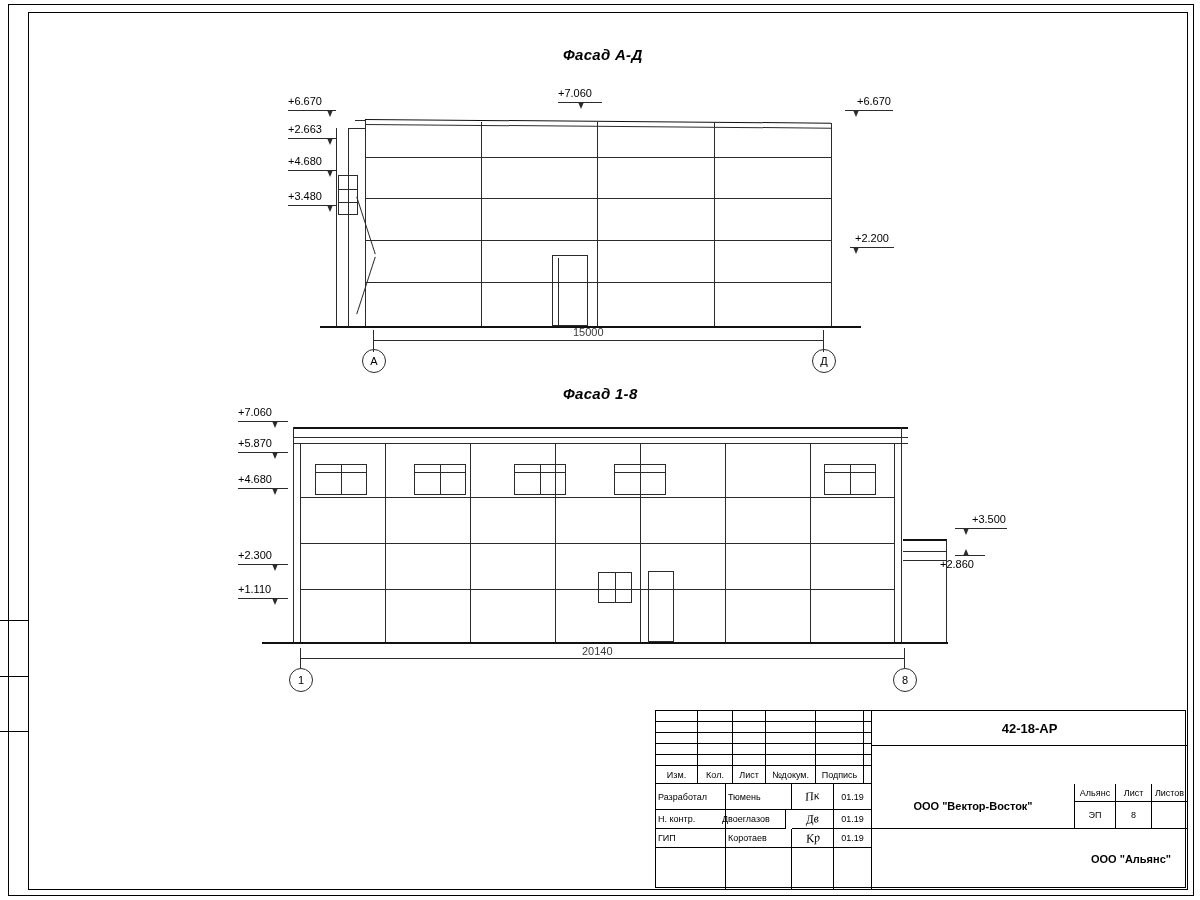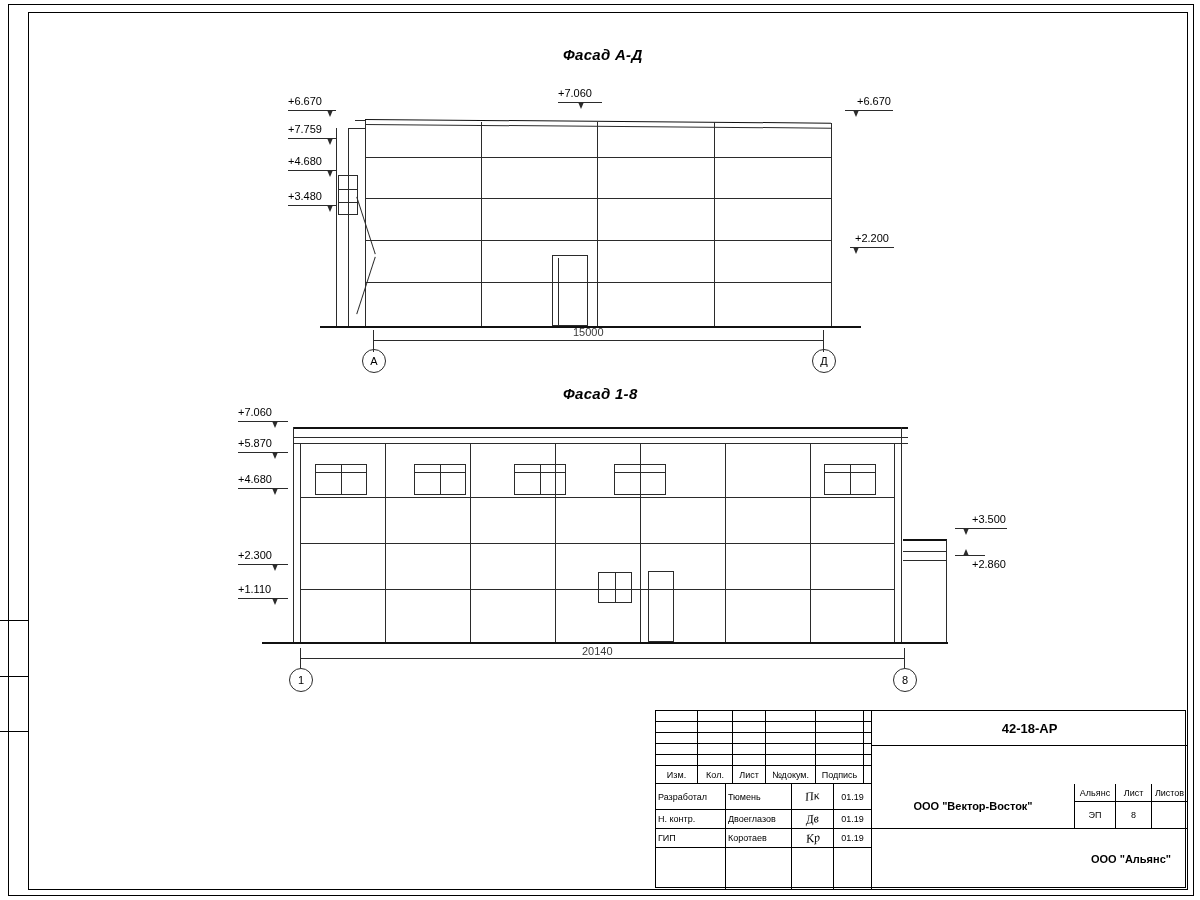--- a/index.html
+++ b/index.html
@@ -212,21 +212,21 @@
 
   <div class="door" style="left:552px; top:255px; width:36px; height:71px;"></div>
   <div class="ln v" style="left:558px; top:258px; height:68px;"></div>
 
   <div class="ln h thick" style="left:320px; top:326px; width:541px; height:2px;"></div>
 
   <div class="lvl" style="left:288px; top:95px;">+6.670</div>
   <div class="lvl-line" style="left:288px; top:110px; width:48px;"></div>
   <div class="arrow-down" style="left:327px; top:110px;"></div>
 
-  <div class="lvl" style="left:288px; top:123px;">+7.759</div>
+  <div class="lvl" style="left:288px; top:123px;">+2.663</div>
   <div class="lvl-line" style="left:288px; top:138px; width:48px;"></div>
   <div class="arrow-down" style="left:327px; top:138px;"></div>
 
   <div class="lvl" style="left:288px; top:155px;">+4.680</div>
   <div class="lvl-line" style="left:288px; top:170px; width:48px;"></div>
   <div class="arrow-down" style="left:327px; top:170px;"></div>
 
   <div class="lvl" style="left:288px; top:190px;">+3.480</div>
   <div class="lvl-line" style="left:288px; top:205px; width:48px;"></div>
   <div class="arrow-down" style="left:327px; top:205px;"></div>
@@ -322,21 +322,21 @@
   <div class="arrow-down" style="left:272px; top:564px;"></div>
 
   <div class="lvl" style="left:238px; top:583px;">+1.110</div>
   <div class="lvl-line" style="left:238px; top:598px; width:50px;"></div>
   <div class="arrow-down" style="left:272px; top:598px;"></div>
 
   <div class="lvl" style="left:972px; top:513px;">+3.500</div>
   <div class="lvl-line" style="left:955px; top:528px; width:52px;"></div>
   <div class="arrow-down" style="left:963px; top:528px;"></div>
 
-  <div class="lvl" style="left:972px; top:558px;">+2.860</div>
+  <div class="lvl" style="left:940px; top:558px;">+2.860</div>
   <div class="lvl-line" style="left:955px; top:555px; width:30px;"></div>
   <div class="arrow-up" style="left:963px; top:549px;"></div>
 
   <div class="ln v" style="left:300px; top:648px; height:20px;"></div>
   <div class="ln v" style="left:904px; top:648px; height:20px;"></div>
   <div class="axis-bubble" style="left:289px; top:668px;">1</div>
   <div class="axis-bubble" style="left:893px; top:668px;">8</div>
   <div class="ln h" style="left:300px; top:658px; width:604px;"></div>
   <div class="dim-text" style="left:582px; top:645px;">20140</div>
 
@@ -386,21 +386,21 @@
     <div class="cell ctr sm" style="left:216px;top:55px;width:0px; height:18px; border:0;"></div>
 
     <div class="cell sm" style="left:0;   top:73px; width:70px; height:26px;">Разработал</div>
     <div class="cell sm" style="left:70px;top:73px; width:66px; height:26px;">Тюмень</div>
     <div class="cell ctr" style="left:136px;top:73px;width:42px; height:26px;">
         <span class="sig">Пк</span>
       </div>
     <div class="cell ctr sm" style="left:178px;top:73px;width:38px; height:26px;">01.19</div>
 
     <div class="cell sm" style="left:0;   top:99px; width:70px; height:19px;">Н. контр.</div>
-    <div class="cell sm" style="left:70px;top:99px; width:66px; height:19px;">Двоеглазов</div>
+    <div class="cell sm" style="left:64px;top:99px; width:66px; height:19px;">Двоеглазов</div>
     <div class="cell ctr" style="left:136px;top:99px;width:42px; height:19px;">
         <span class="sig">Дв</span>
       </div>
     <div class="cell ctr sm" style="left:178px;top:99px;width:38px; height:19px;">01.19</div>
 
     <div class="cell sm" style="left:0;   top:118px; width:70px; height:19px;">ГИП</div>
     <div class="cell sm" style="left:70px;top:118px; width:66px; height:19px;">Коротаев</div>
     <div class="cell ctr" style="left:136px;top:118px;width:42px; height:19px;">
         <span class="sig">Кр</span>
       </div>

